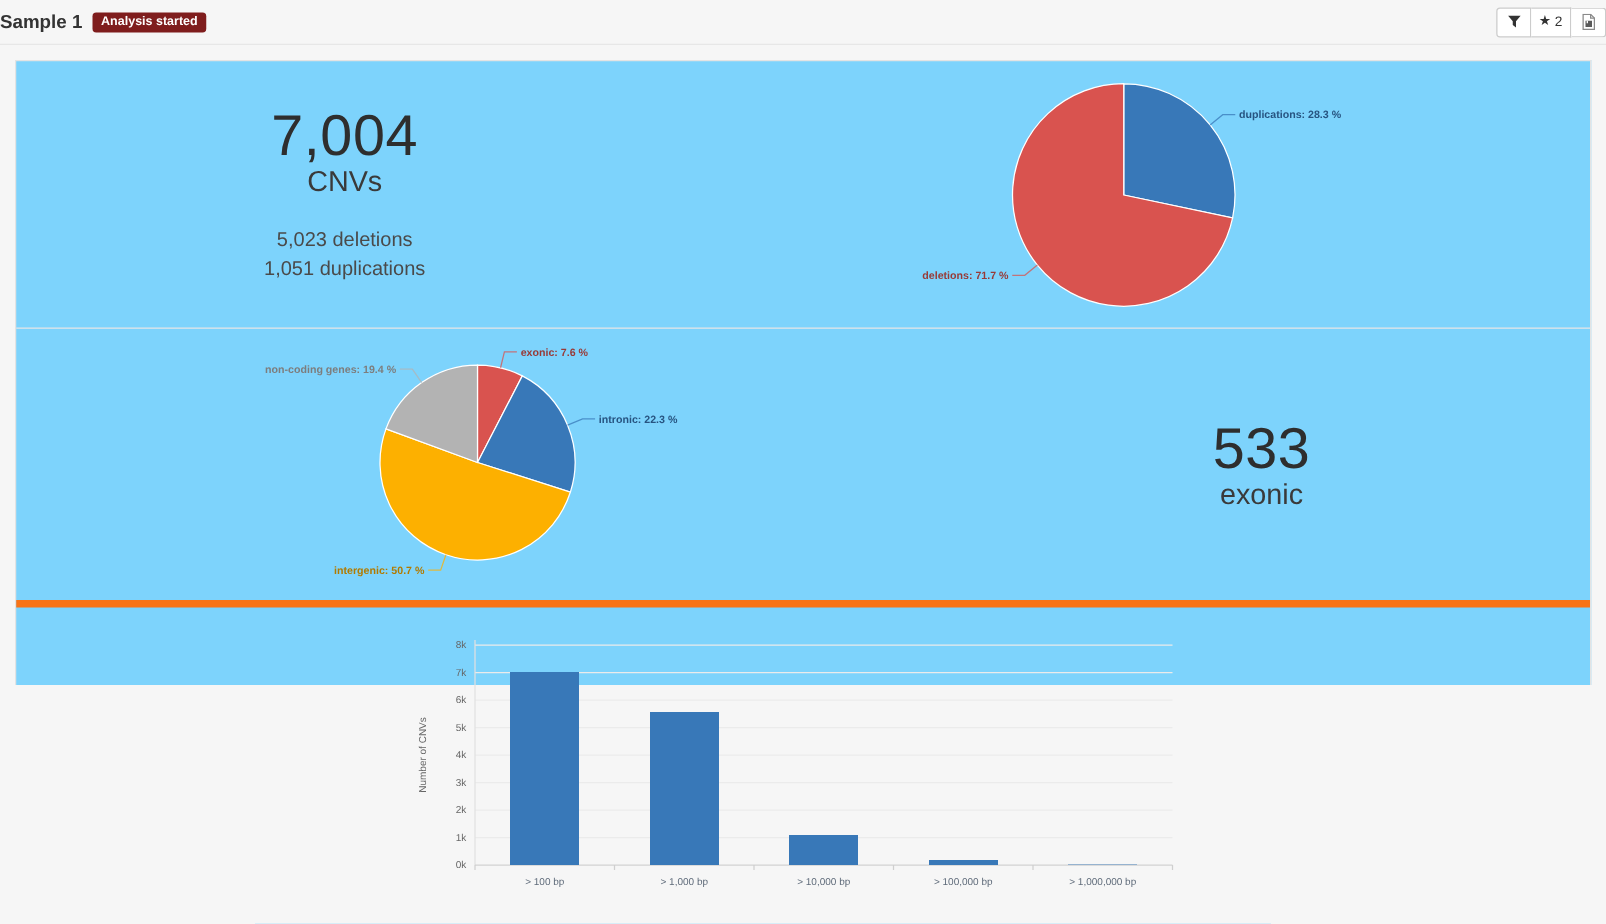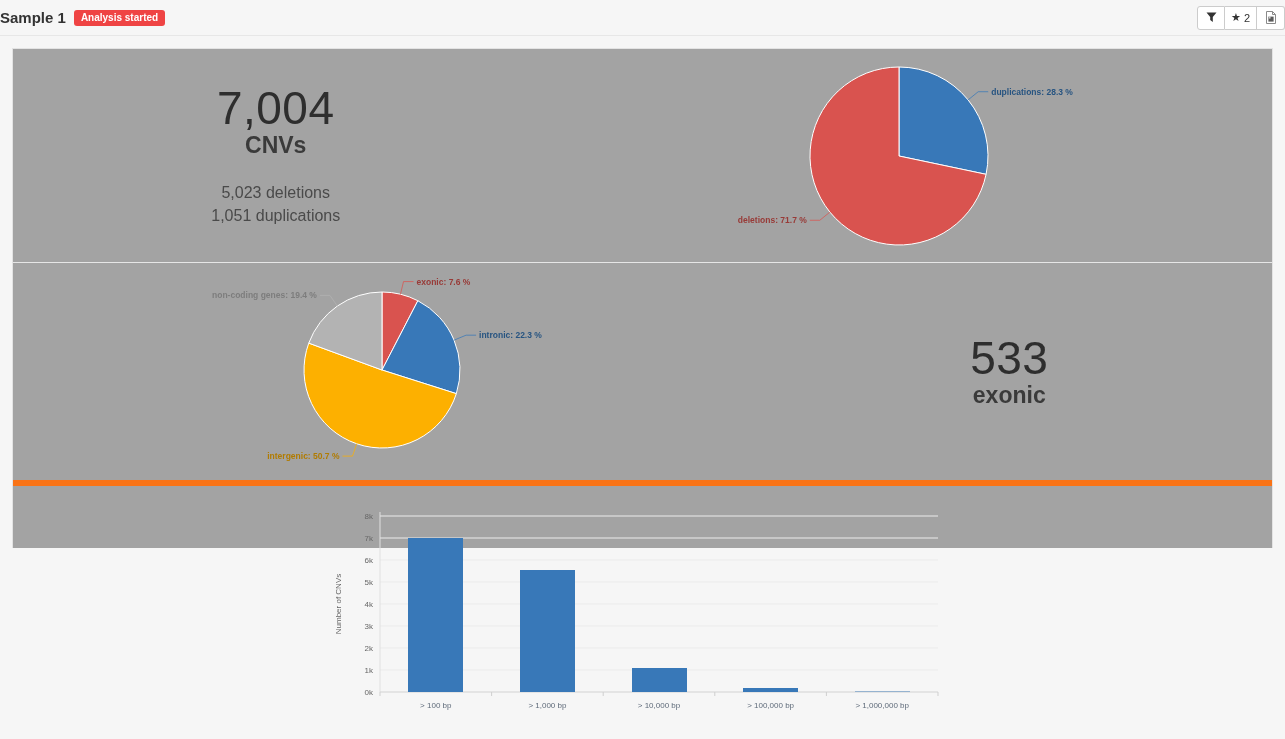--- a/index.html
+++ b/index.html
@@ -19,21 +19,21 @@
     border-bottom: 1px solid #e7e7e7;
     background: #f6f6f6;
   }
   .page-title {
     font-size: 15px;
     font-weight: bold;
     color: #333;
     margin-right: 8px;
   }
   .badge {
-    background: #ef4444;
+    background: #7f1d1d;
     color: #fff;
     font-size: 10px;
     font-weight: bold;
     padding: 3px 7px 3px;
     border-radius: 3px;
     line-height: 1;
   }
   .topbar-spacer { flex: 1; }
   .btn-group { display: flex; }
   .btn {
@@ -52,21 +52,21 @@
   }
   .btn + .btn { border-left: none; }
   .btn:first-child { border-radius: 3px 0 0 3px; }
   .btn:last-child { border-radius: 0 3px 3px 0; }
   .btn svg { display: block; }
   .star-glyph { font-size: 11px; color: #333; line-height: 1; }
 
   
   .card {
     margin: 12px 12px 0 12px;
-    background: #a3a3a3;
+    background: #7dd3fc;
     border: 1px solid #e3e3e3;
     border-bottom: none;
     height: 500px;
   }
   .section { display: flex; align-items: center; }
   .section-1 { height: 214px; border-bottom: 1px solid #e6e6e6; }
   .section-2 { height: 223px; border-bottom: 6px solid #f97316; }
   .section-3 { height: 252px; display: block; text-align: center; padding-top: 20px; }
   .half { flex: 1; display: flex; align-items: center; justify-content: center; }
 
@@ -74,21 +74,21 @@
   .summary { text-align: center; }
   .summary .big-number {
     font-size: 46px;
     font-weight: 300;
     color: #2e2e2e;
     letter-spacing: 0.5px;
     line-height: 1.05;
   }
   .summary .big-label {
     font-size: 23px;
-    font-weight: 700;
+    font-weight: 400;
     color: #3a3a3a;
     margin-top: 0;
   }
   .summary .sub {
     margin-top: 22px;
     font-size: 16px;
     color: #4a4a4a;
     line-height: 1.45;
   }
   .shift-left  { transform: translateX(-52px); }

